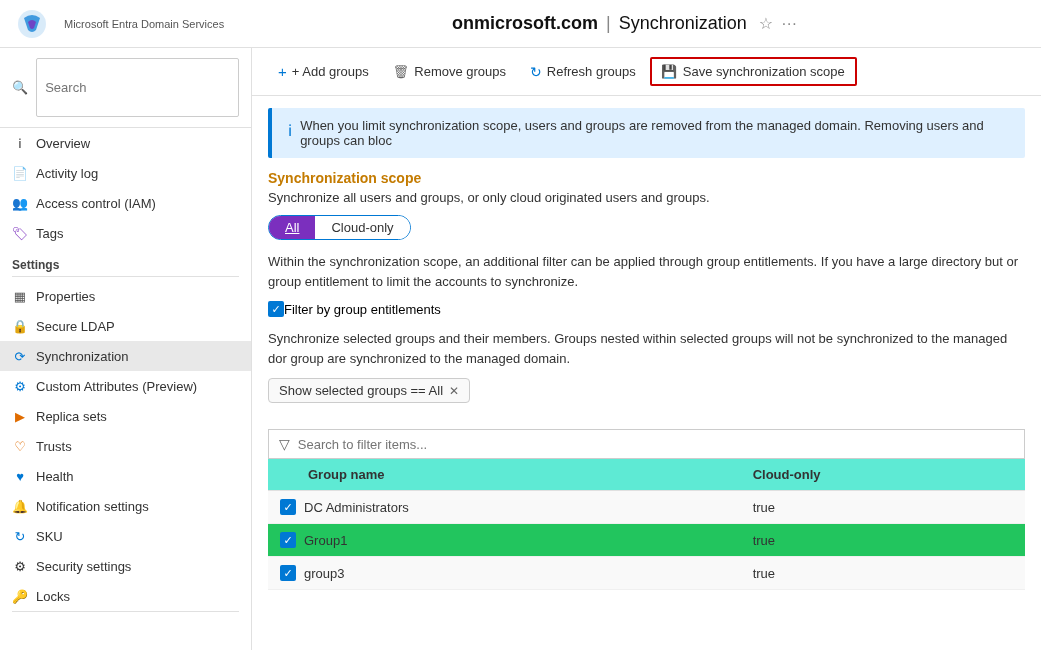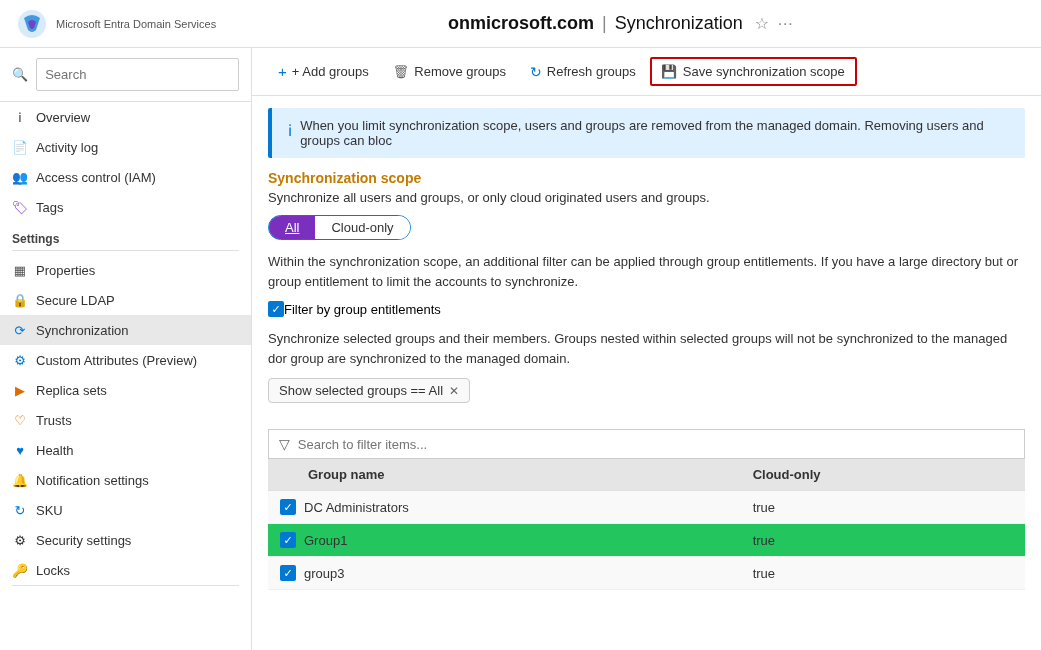--- a/index.html
+++ b/index.html
@@ -3,21 +3,21 @@
   <meta charset="utf-8">
   <style>
     * { box-sizing: border-box; margin: 0; padding: 0; font-family: 'Segoe UI', Arial, sans-serif; font-size: 13px; }
     body { display: flex; flex-direction: column; height: 650px; width: 1041px; overflow: hidden; background: #fff; }
 
     
     .top-header {
       display: flex; align-items: center; height: 48px; padding: 0 16px;
       border-bottom: 1px solid #e0e0e0; background: #fff;
     }
-    .logo-area { display: flex; align-items: center; gap: 8px; min-width: 200px; text-align: center; }
+    .logo-area { display: flex; align-items: center; gap: 16px; min-width: 200px; text-align: center; }
     .logo-icon { width: 32px; height: 32px; }
     .logo-title { font-size: 11px; color: #555; }
     .page-title-area { display: flex; align-items: center; gap: 8px; flex: 1; justify-content: center; }
     .page-title-text { font-size: 18px; font-weight: 600; color: #111; }
     .page-title-sep { font-size: 18px; color: #888; }
     .page-title-sub { font-size: 18px; font-weight: 400; color: #111; }
     .title-star { color: #888; font-size: 16px; margin-left: 4px; cursor: pointer; }
     .title-dots { color: #888; font-size: 16px; cursor: pointer; }
 
     
@@ -27,21 +27,21 @@
     .sidebar {
       width: 252px; min-width: 252px; background: #fff;
       border-right: 1px solid #e0e0e0; display: flex; flex-direction: column;
       overflow-y: auto;
     }
     .sidebar-search {
       padding: 10px 12px; border-bottom: 1px solid #e0e0e0;
       display: flex; align-items: center; gap: 8px;
     }
     .sidebar-search input {
-      border: 1px solid #ccc; border-radius: 2px; padding: 8px 8px;
+      border: 1px solid #ccc; border-radius: 2px; padding: 21px 8px;
       width: 100%; font-size: 13px; outline: none; color: #333;
     }
     .sidebar-section-label {
       padding: 10px 12px 4px; font-size: 12px; font-weight: 600; color: #444;
     }
     .sidebar-item {
       display: flex; align-items: center; gap: 8px;
       padding: 7px 12px; cursor: pointer; color: #333;
       font-size: 13px; position: relative;
     }
@@ -119,21 +119,21 @@
     }
     .search-filter-icon { color: #666; font-size: 14px; }
     .search-filter-input {
       border: none; outline: none; font-size: 13px; color: #0369a1; flex: 1;
     }
 
     
     .data-table { width: 100%; border-collapse: collapse; }
     .data-table th {
       text-align: left; padding: 8px 12px; font-size: 13px; font-weight: 600;
-      color: #333; border-bottom: 1px solid #e0e0e0; background: #e5e5e5;
+      color: #333; border-bottom: 1px solid #e0e0e0; background: #5eead4;
     }
     .data-table td {
       padding: 8px 12px; font-size: 13px; color: #333;
       border-bottom: 1px solid #f0f0f0;
     }
     .row-check {
       width: 16px; height: 16px; background: #0078d4;
       border-radius: 2px; display: inline-flex; align-items: center; justify-content: center;
       flex-shrink: 0;
     }

